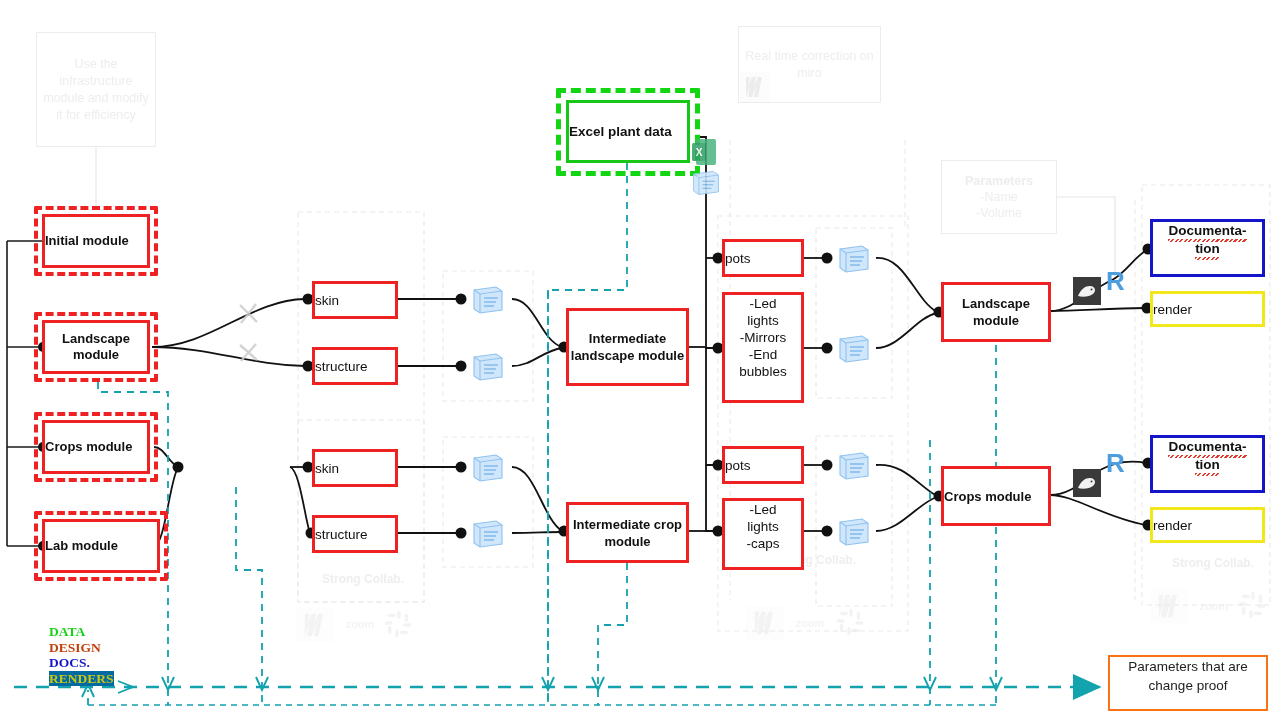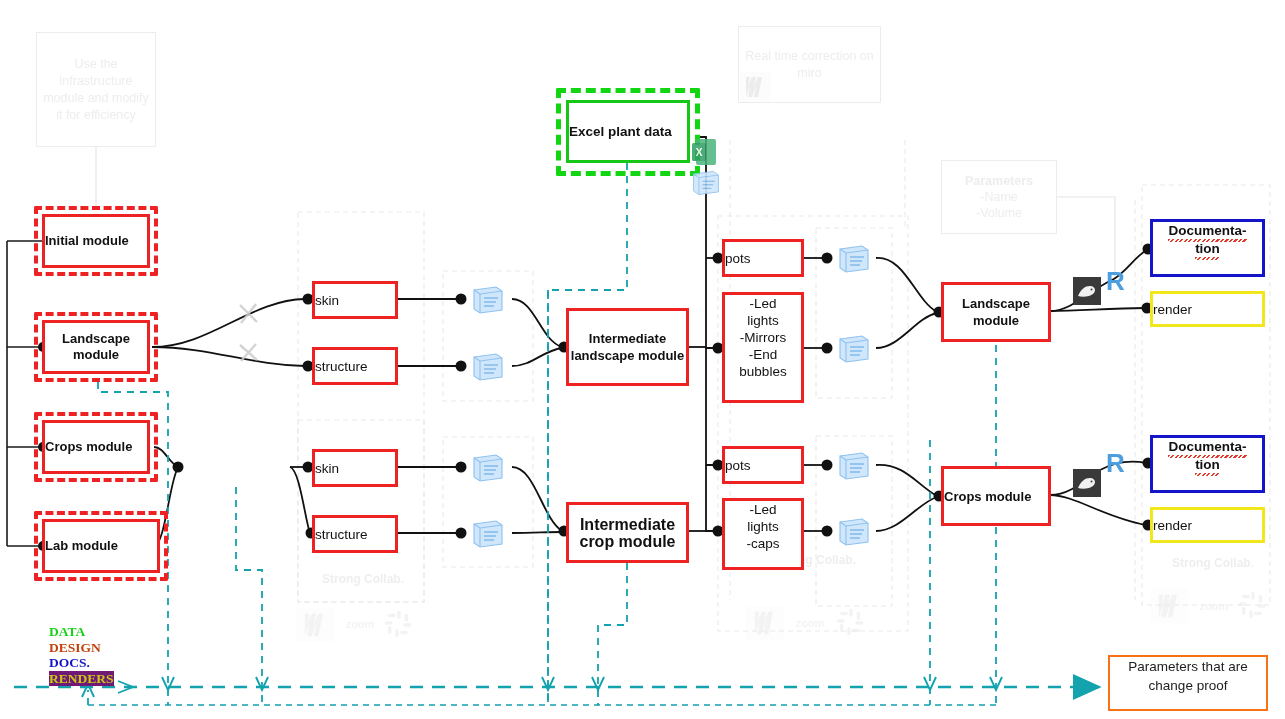--- a/index.html
+++ b/index.html
@@ -16,21 +16,21 @@
   .yellow{border:3px solid #f2e71a;color:#111;}
   .teal{border:2px solid #f97316;color:#222;}
   .ghost{position:absolute;box-sizing:border-box;border:1px solid #ececec;color:#ededed;
          display:flex;align-items:center;justify-content:center;text-align:center;background:#fff;}
   .ghost-lbl{position:absolute;color:#eeeeee;text-align:center;line-height:1.25;}
   .legend{position:absolute;font-size:13.5px;line-height:15.5px;font-weight:bold;font-family:"Liberation Serif",serif;}
   .legend div{white-space:nowrap;}
   .lg-data{color:#19d119;margin-top:13px;}
   .lg-design{color:#c2410c;}
   .lg-docs{color:#1414c8;}
-  .lg-renders{color:#c9c916;background:#701a75;display:inline-block;}
+  .lg-renders{color:#c9c916;background:#0369a1;display:inline-block;}
   .docicon{position:absolute;width:30px;height:26px;}
   .sq{position:relative;display:inline-block;}
   .sq::after{content:"";position:absolute;left:0;right:0;bottom:-2px;height:3px;
     background:repeating-linear-gradient(135deg,#e23b2b 0 1.6px,transparent 1.6px 3.2px);}
   .icobox{position:absolute;}
   .faded{opacity:.18;}
   .vfaded{opacity:.10;}
 </style>
 </head>
 <body>
@@ -380,21 +380,21 @@
     <span>structure</span>
   </div>
 
   <div class="node green" style="left:566px;top:100px;width:124px;height:63px;font-size:13.5px;line-height:17px;">
     <span>Excel plant data</span>
   </div>
 
   <div class="node red bold" style="left:566px;top:308px;width:123px;height:78px;font-size:13px;line-height:17px;">
     <span>Intermediate landscape module</span>
   </div>
-  <div class="node red bold" style="left:566px;top:502px;width:123px;height:61px;font-size:16px;line-height:17px;">
+  <div class="node red bold" style="left:566px;top:502px;width:123px;height:61px;font-size:13px;line-height:17px;">
     <span>Intermediate crop module</span>
   </div>
 
   <div class="node red" style="left:722px;top:239px;width:82px;height:38px;font-size:13.5px;">
     <span>pots</span>
   </div>
   <div class="node red" style="left:722px;top:292px;width:82px;height:111px;font-size:13.5px;line-height:17px;flex-direction:column;">
     <span>-Led</span>
     <span>lights</span>
     <span>-Mirrors</span>

